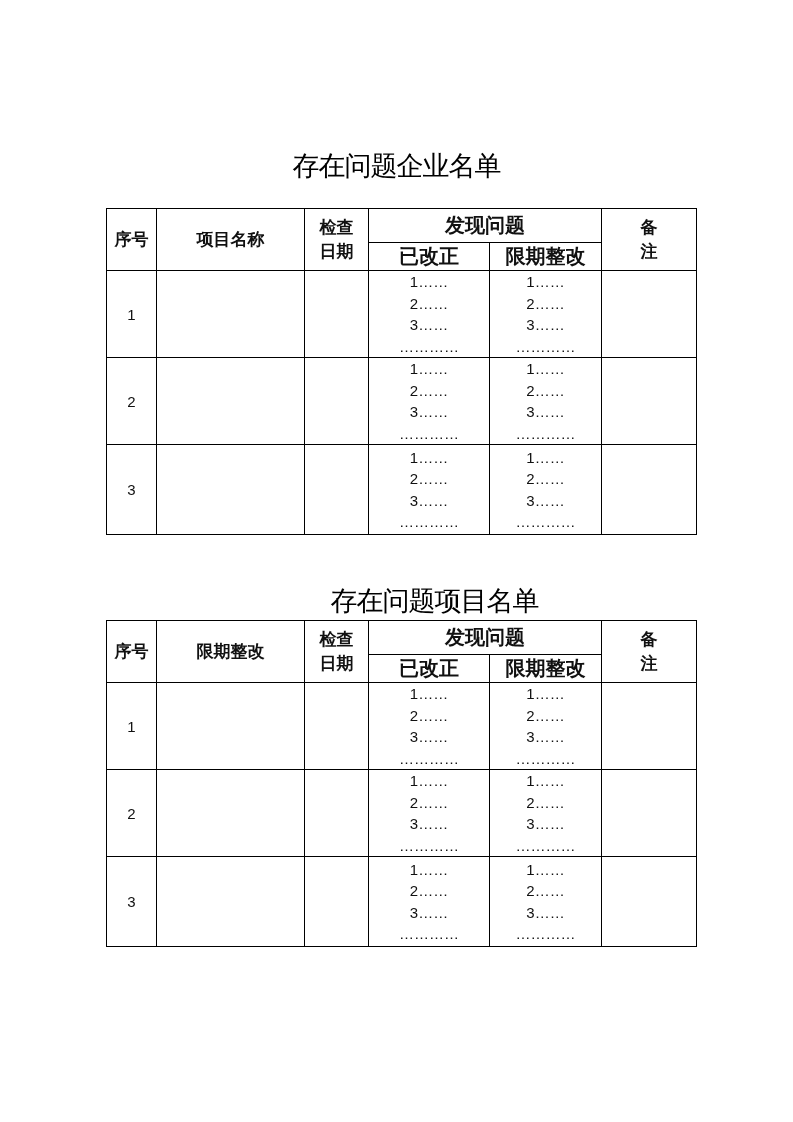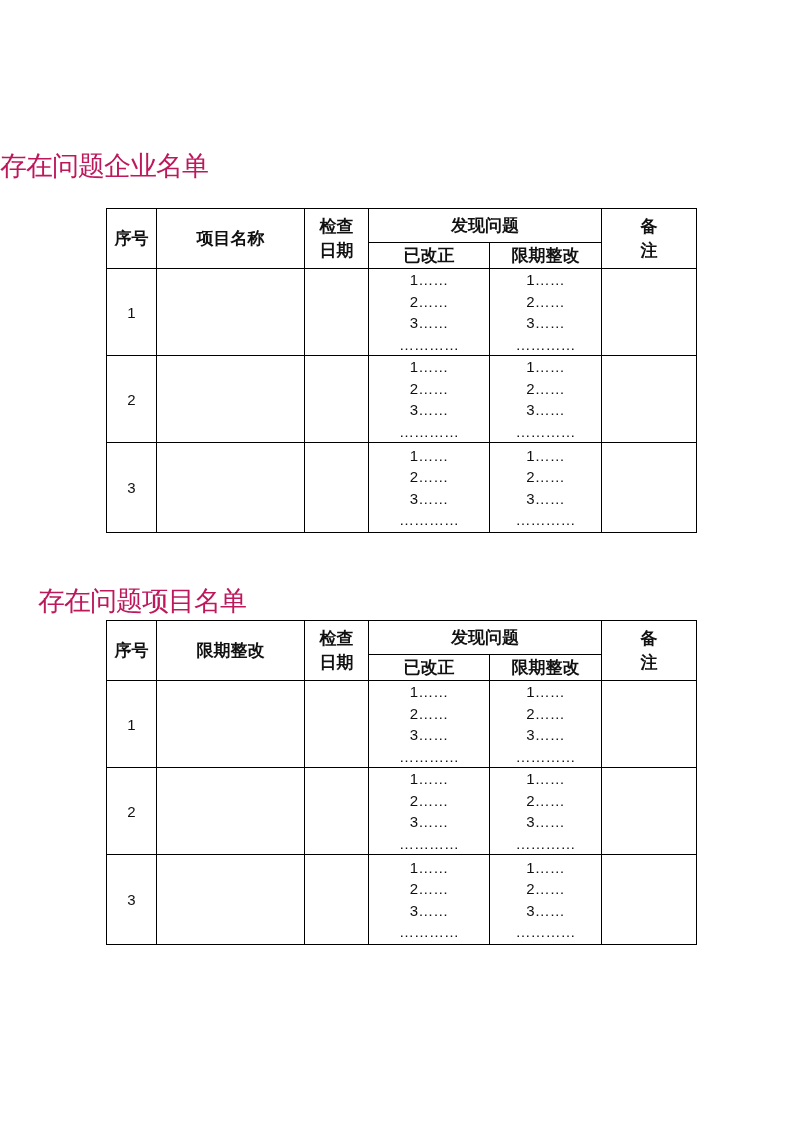--- a/index.html
+++ b/index.html
@@ -1,21 +1,21 @@
 <!DOCTYPE html>
 <html><head>
 <meta charset="utf-8">
 <style>
   html, body { margin:0; padding:0; background:#fff; }
   body { width:793px; height:1122px; position:relative; overflow:hidden; color:#111; }
-  .title { position:absolute; left:0; width:793px; text-align:left; font-family:"DejaVu Sans", sans-serif; font-size:27px; color:#be185d; letter-spacing:-1px; }
+  .title { position:absolute; left:0; width:793px; text-align:center; font-family:"DejaVu Sans", sans-serif; font-size:27px; color:#000000; letter-spacing:-1px; }
   .tbl { position:absolute; left:106px; border-collapse:collapse; table-layout:fixed; font-family:Liberation Sans, sans-serif; }
   .tbl td { border:1px solid #000; text-align:center; vertical-align:middle; padding:0; }
   .hd { font-size:17px; font-weight:bold; line-height:24px; }
-  .sub { font-size:17px; font-weight:bold; }
+  .sub { font-size:20px; font-weight:bold; }
   .num { font-size:15px; }
   .list { font-size:15px; line-height:21.5px; }
   .list div { white-space:pre; }
 </style>
 </head>
 <body>
 
 <div class="title" style="top:148px;">存在问题企业名单</div>
 
 <table class="tbl" style="top:208px; width:590px;">

